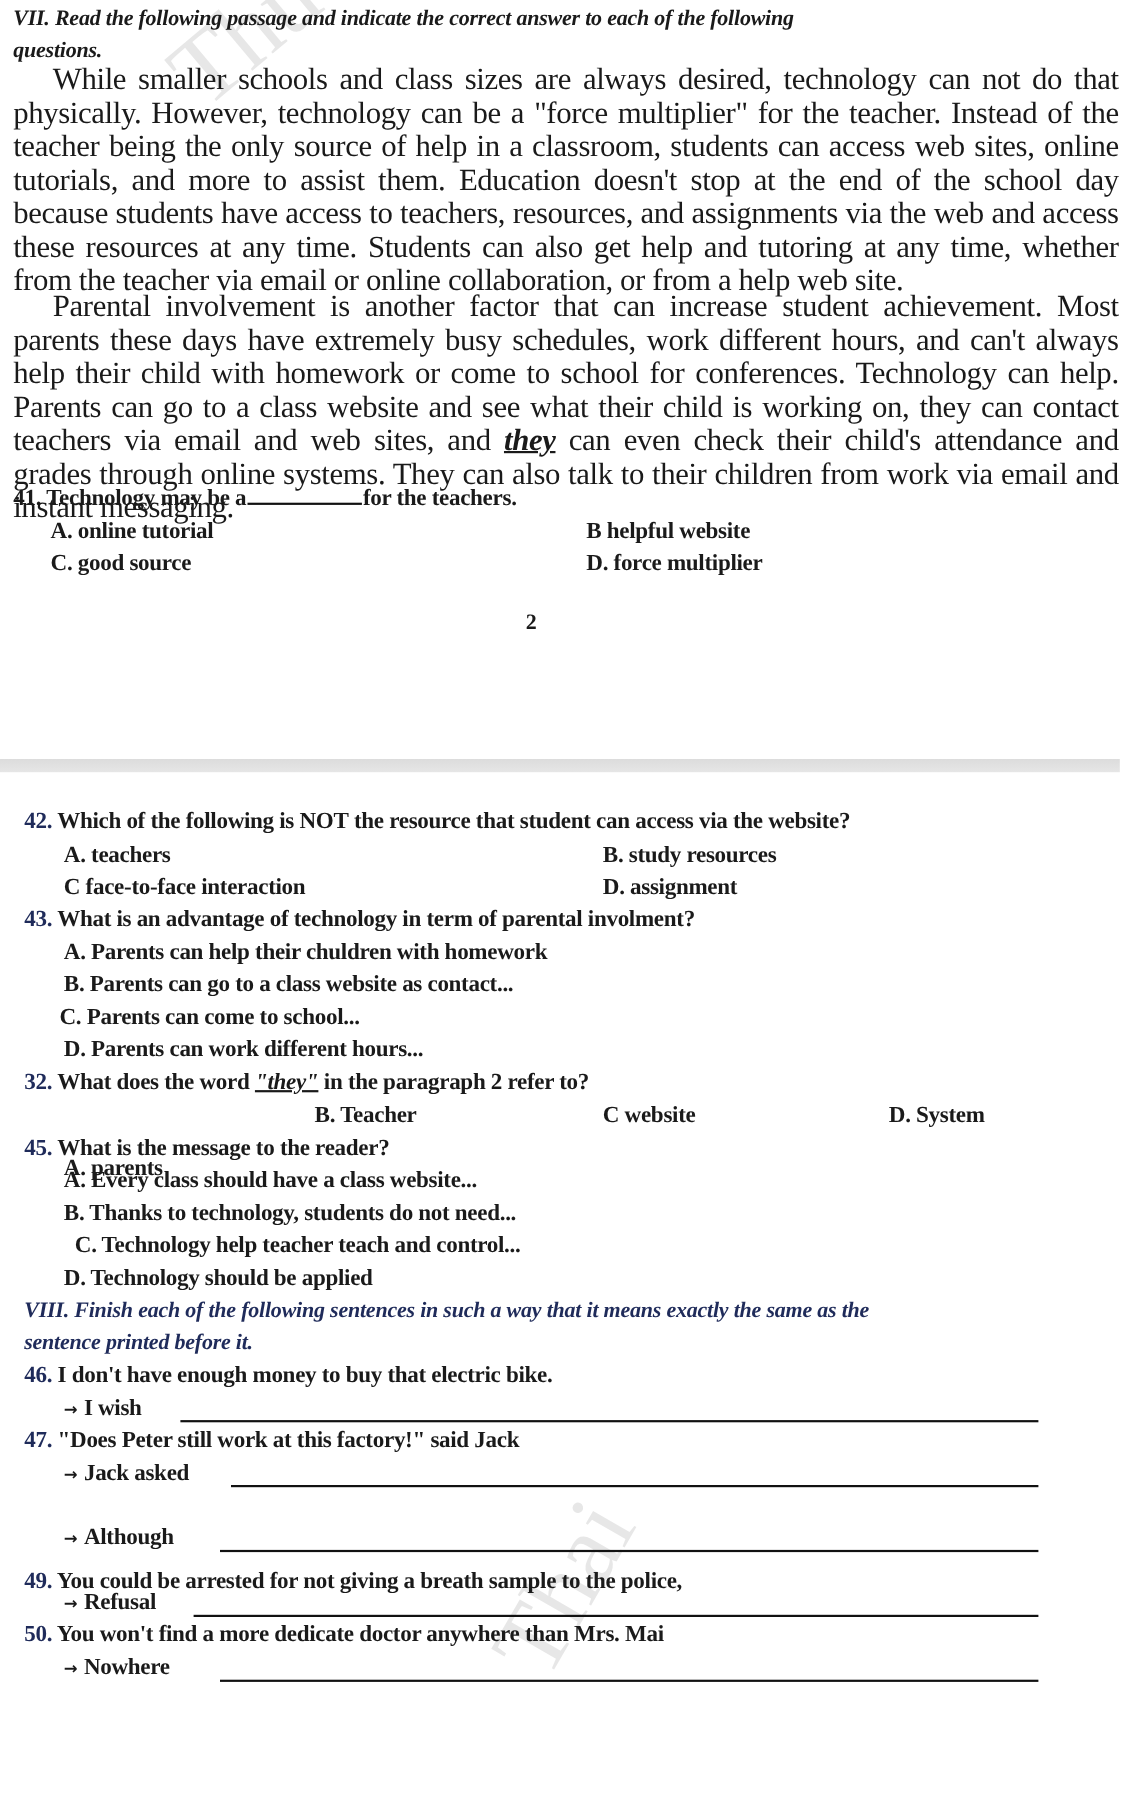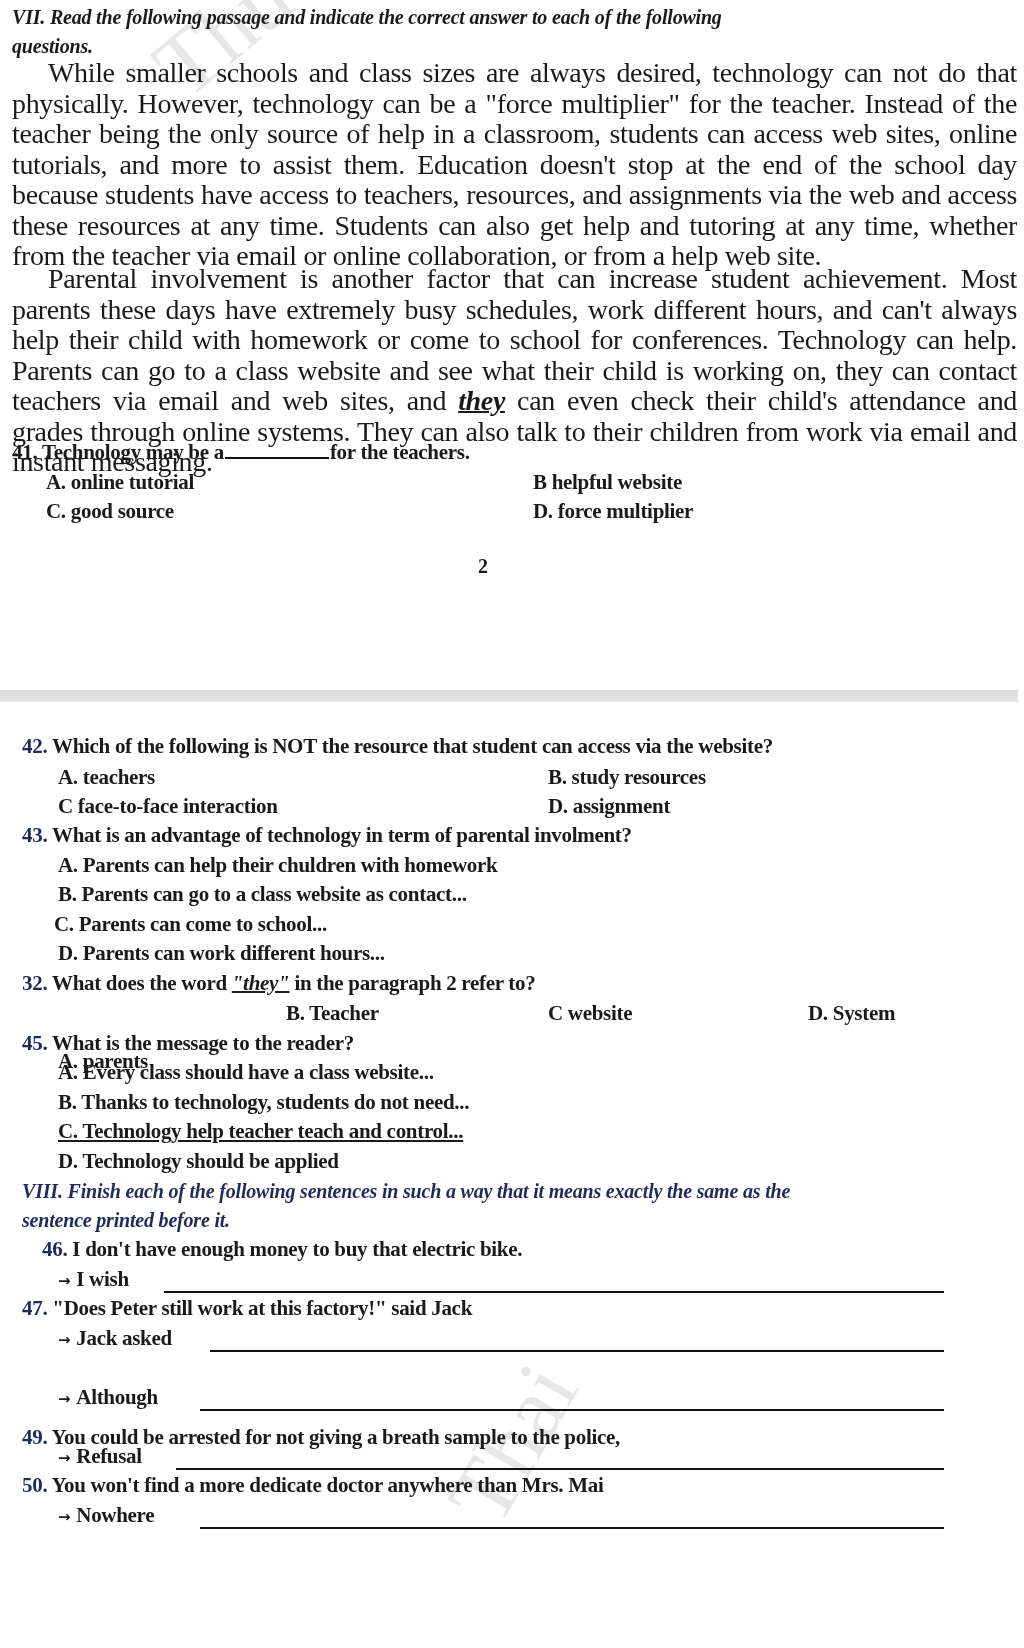--- a/index.html
+++ b/index.html
@@ -93,27 +93,27 @@
   <div class="line opt" style="top:296px; left:286px;">B. Teacher</div>
   <div class="line opt" style="top:296px; left:548px;">C website</div>
   <div class="line opt" style="top:296px; left:808px;">D. System</div>
 
   <div class="line q" style="top:326px; left:22px;">
     <span class="qnum">45.</span>
     <span>What is the message to the reader?</span>
   </div>
   <div class="line opt" style="top:355px; left:58px;">A. Every class should have a class website...</div>
   <div class="line opt" style="top:385px; left:58px;">B. Thanks to technology, students do not need...</div>
-  <div class="line opt" style="top:414px; left:58px;text-decoration:underline;">C. Technology help teacher teach and control...</div>
+  <div class="line opt" style="top:414px; left:68px;">C. Technology help teacher teach and control...</div>
   <div class="line opt" style="top:444px; left:58px;">D. Technology should be applied</div>
 
   <div class="line heading blue" style="top:474px; left:22px;">VIII. Finish each of the following sentences in such a way that it means exactly the same as the</div>
   <div class="line heading blue" style="top:503px; left:22px;">sentence printed before it.</div>
 
-  <div class="line q" style="top:532px; left:22px;margin-left:20px;">
+  <div class="line q" style="top:532px; left:22px;">
     <span class="qnum">46.</span>
     <span>I don't have enough money to buy that electric bike.</span>
   </div>
   <div class="line opt" style="top:562px; left:58px;">
     <span class="arrow">→</span><span>I wish</span>
   </div>
   <div class="answer-line" style="top:589px; left:164px; width:780px;"></div>
 
   <div class="line q" style="top:591px; left:22px;">
     <span class="qnum">47.</span>

